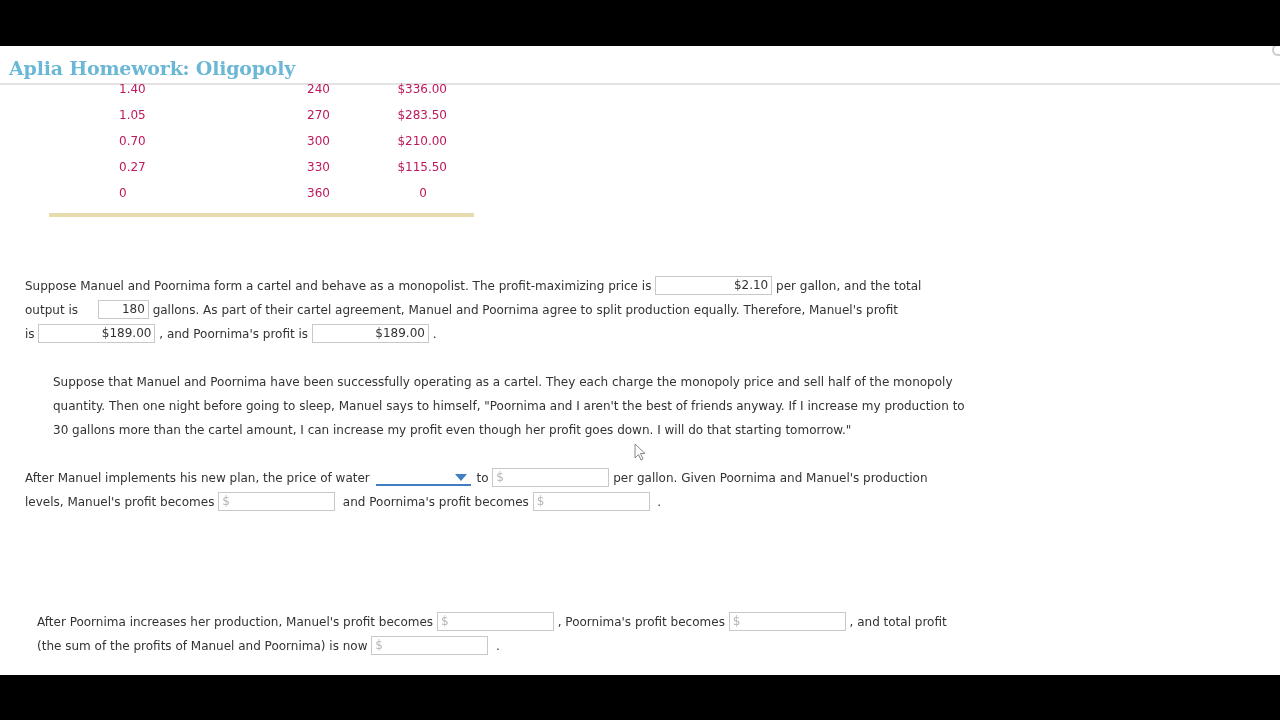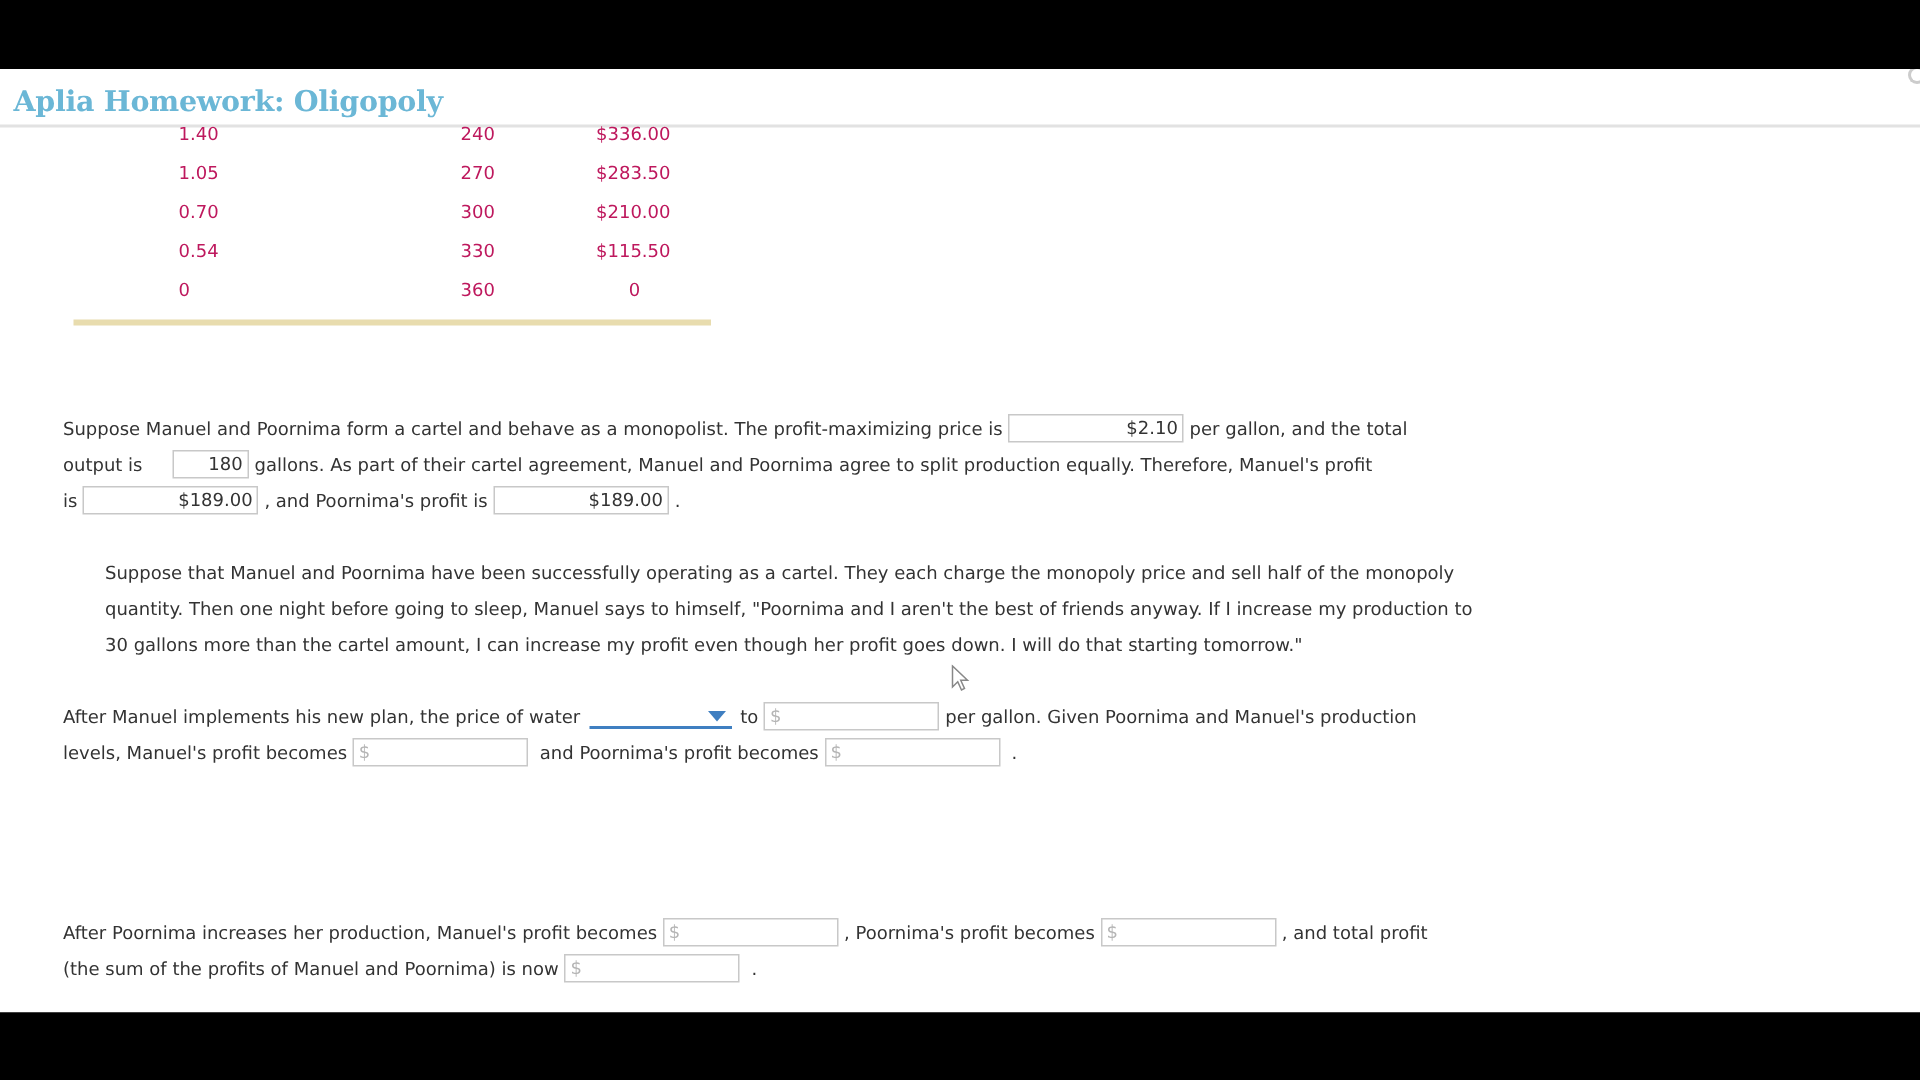--- a/index.html
+++ b/index.html
@@ -35,21 +35,21 @@
     .trow span { position: absolute; top: 0; }
     .c1 { left: 70px; }
     .c2 { left: 217px; margin-left: 41px; }
     .c3 { left: 330px; width: 68px; text-align: right; }
     .c3.center { left: 360px; width: 28px; text-align: center; }
     .table-rule {
       position: absolute; left: 49px; top: 167px; width: 425px; height: 4px;
       background: #e8dcae;
     }
     .para {
-      position: absolute; left: 42px; width: 930px;
+      position: absolute; left: 25px; width: 930px;
       font-size: 12px; color: #333; line-height: 24px;
     }
     .box {
       display: inline-block; height: 19px; border: 1px solid #c8c8c8;
       vertical-align: middle; font-size: 12px; line-height: 17px;
       text-align: right; padding-right: 3px; color: #333; background: #fff;
       position: relative; top: -1px;
     }
     .box.empty { text-align: left; padding-left: 3px; color: #b5b5b5; }
     .dropdown {
@@ -87,21 +87,21 @@
       <span class="c1">1.05</span>
       <span class="c2">270</span>
       <span class="c3">$283.50</span>
     </div>
     <div class="trow">
       <span class="c1">0.70</span>
       <span class="c2">300</span>
       <span class="c3">$210.00</span>
     </div>
     <div class="trow">
-      <span class="c1">0.54</span>
+      <span class="c1">0.27</span>
       <span class="c2">330</span>
       <span class="c3">$115.50</span>
     </div>
     <div class="trow">
       <span class="c1">0</span>
       <span class="c2">360</span>
       <span class="c3 center">0</span>
     </div>
   </div>
   <div class="table-rule"></div>
@@ -134,21 +134,21 @@
     <span class="box empty" style="width:117px;">$</span>
     <span>per gallon. Given Poornima and Manuel's production</span><br>
     <span>levels, Manuel's profit becomes</span>
     <span class="box empty" style="width:117px;">$</span>
     &nbsp;<span>and Poornima's profit becomes</span>
     <span class="box empty" style="width:117px;">$</span>
     &nbsp;<span>.</span>
   </div>
 
 
-  <div class="para" style="top:564px;">
+  <div class="para" style="top:564px;margin-left:12px;">
     <span>After Poornima increases her production, Manuel's profit becomes</span>
     <span class="box empty" style="width:117px;">$</span>
     <span>, Poornima's profit becomes</span>
     <span class="box empty" style="width:117px;">$</span>
     <span>, and total profit</span><br>
     <span>(the sum of the profits of Manuel and Poornima) is now</span>
     <span class="box empty" style="width:117px;">$</span>
     &nbsp;<span>.</span>
   </div>
 

